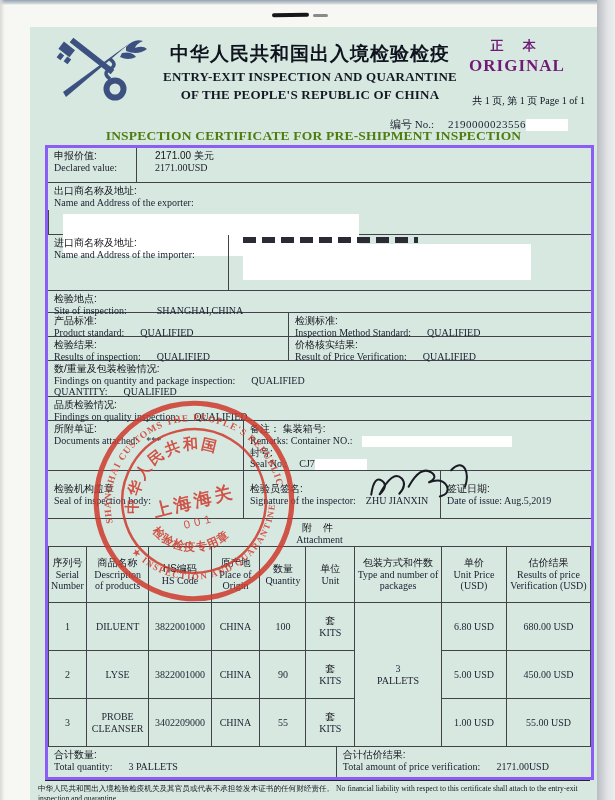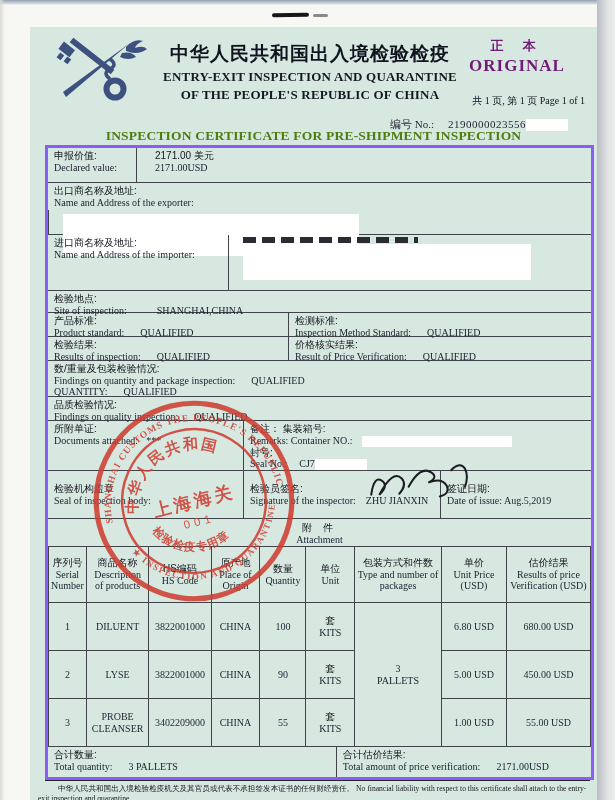--- a/index.html
+++ b/index.html
@@ -393,20 +393,20 @@
       <g fill="none" stroke="#1b1b24" stroke-width="2" stroke-linecap="round" transform="rotate(-6 65 25)">
         <path d="M10 34 q5 -20 13 -12 q5 5 -5 13 q16 -24 24 -14 q5 7 -4 15"></path>
         <path d="M48 30 q14 -20 24 -12 q7 6 -4 10 q14 -4 18 5 q3 8 -8 10"></path>
         <path d="M92 18 q10 -8 14 0 q3 8 -2 18"></path>
       </g>
     </svg>
   </div>
 
   <div class="foot-line"></div>
   <div class="footer">
-    <span style="font-family:Liberation Serif, serif;margin-left:20px;">中华人民共和国出入境检验检疫机关及其官员或代表不承担签发本证书的任何财经责任。</span>
+    <span style="font-family:Liberation Serif, serif;">中华人民共和国出入境检验检疫机关及其官员或代表不承担签发本证书的任何财经责任。</span>
     <span>No financial liability with respect to this certificate shall attach to the entry-exit inspection and quarantine</span><br>
     
   </div>
 
 </div>
 
 <div class="right-edge"></div>
 
 </body></html>

